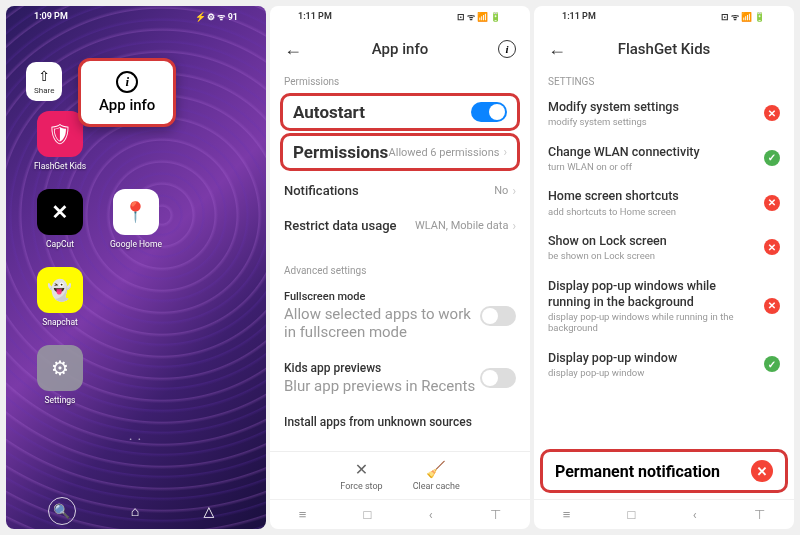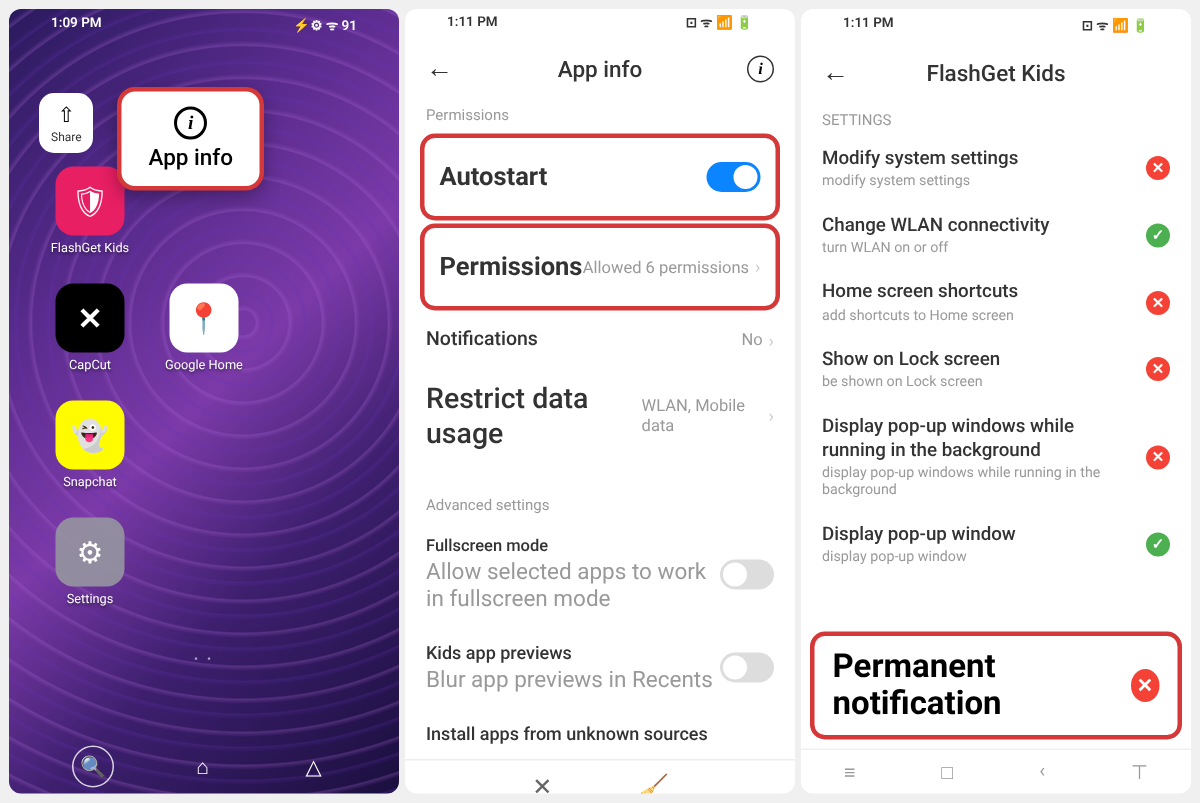--- a/index.html
+++ b/index.html
@@ -41,36 +41,36 @@
 .setting-row{display:flex;align-items:center;justify-content:space-between;padding:10px 14px}
 .setting-name{font-size:14px;color:#333;font-weight:500}
 .setting-sub{font-size:15px;color:#999;margin-top:2px}
 .setting-val{font-size:11px;color:#999;display:flex;align-items:center;gap:4px}
 .chev{color:#ccc;font-size:12px}
 .toggle{width:36px;height:20px;background:#0b84ff;border-radius:10px;position:relative}
 .toggle::after{content:"";position:absolute;right:2px;top:2px;width:16px;height:16px;background:#fff;border-radius:50%}
 .toggle-off{background:#ddd}
 .toggle-off::after{left:2px;right:auto}
 .highlight{border:3px solid #d43838;border-radius:10px;margin:2px 10px}
-.highlight .setting-row{padding:16px 10px}
+.highlight .setting-row{padding:6px 10px}
 .highlight .setting-name{font-size:17px;font-weight:700}
 .bottom-actions{display:flex;justify-content:center;gap:30px;padding:8px 0;border-top:1px solid #eee}
 .action{display:flex;flex-direction:column;align-items:center;gap:2px;font-size:9px;color:#666}
 .action-icon{font-size:16px}
 .sys-nav{height:30px;display:flex;justify-content:space-around;align-items:center;color:#999;font-size:13px;border-top:1px solid #f0f0f0}
 .phone3-list{flex:1;overflow:hidden}
 .perm-row{padding:8px 14px;display:flex;align-items:center;justify-content:space-between;gap:8px}
 .perm-text{flex:1}
 .perm-name{font-size:12.5px;color:#333;font-weight:500;line-height:1.3}
 .perm-sub{font-size:9.5px;color:#999;margin-top:1px;line-height:1.2}
 .status-dot{width:16px;height:16px;border-radius:50%;display:flex;align-items:center;justify-content:center;color:#fff;font-size:10px;font-weight:bold;flex-shrink:0}
 .red{background:#f44336}
 .green{background:#4caf50}
 .big-perm{position:absolute;bottom:36px;left:6px;right:6px;background:#fff;border:3px solid #d43838;border-radius:10px;padding:8px 12px;display:flex;align-items:center;justify-content:space-between;z-index:5}
-.big-perm-name{font-size:22px;font-weight:700;color:#000}
+.big-perm-name{font-size:16px;font-weight:700;color:#000}
 .big-x{width:22px;height:22px;background:#f44336;border-radius:50%;color:#fff;display:flex;align-items:center;justify-content:center;font-weight:bold;font-size:13px}
 </style>
 </head>
 <body>
 
 <div class="phone phone1">
   <div class="statusbar">
     <span>1:09 PM</span>
     <span class="sb-icons">
         <span>⚡⚙ ᯤ 91</span>
@@ -149,21 +149,21 @@
       </div>
     </div>
     <div class="setting-row">
       <span class="setting-name" style="font-size:13px">Notifications</span>
       <span class="setting-val">
           <span>No</span>
           <span class="chev">›</span>
         </span>
     </div>
     <div class="setting-row">
-      <span class="setting-name" style="font-size:19px">Restrict data usage</span>
+      <span class="setting-name" style="font-size:13px">Restrict data usage</span>
       <span class="setting-val">
           <span>WLAN, Mobile data</span>
           <span class="chev">›</span>
         </span>
     </div>
     <div class="section-label" style="margin-top:18px">Advanced settings</div>
     <div class="setting-row">
       <div style="flex:1;padding-right:8px">
         <div class="setting-name" style="font-size:11px">Fullscreen mode</div>
         <div class="setting-sub">Allow selected apps to work in fullscreen mode</div>

